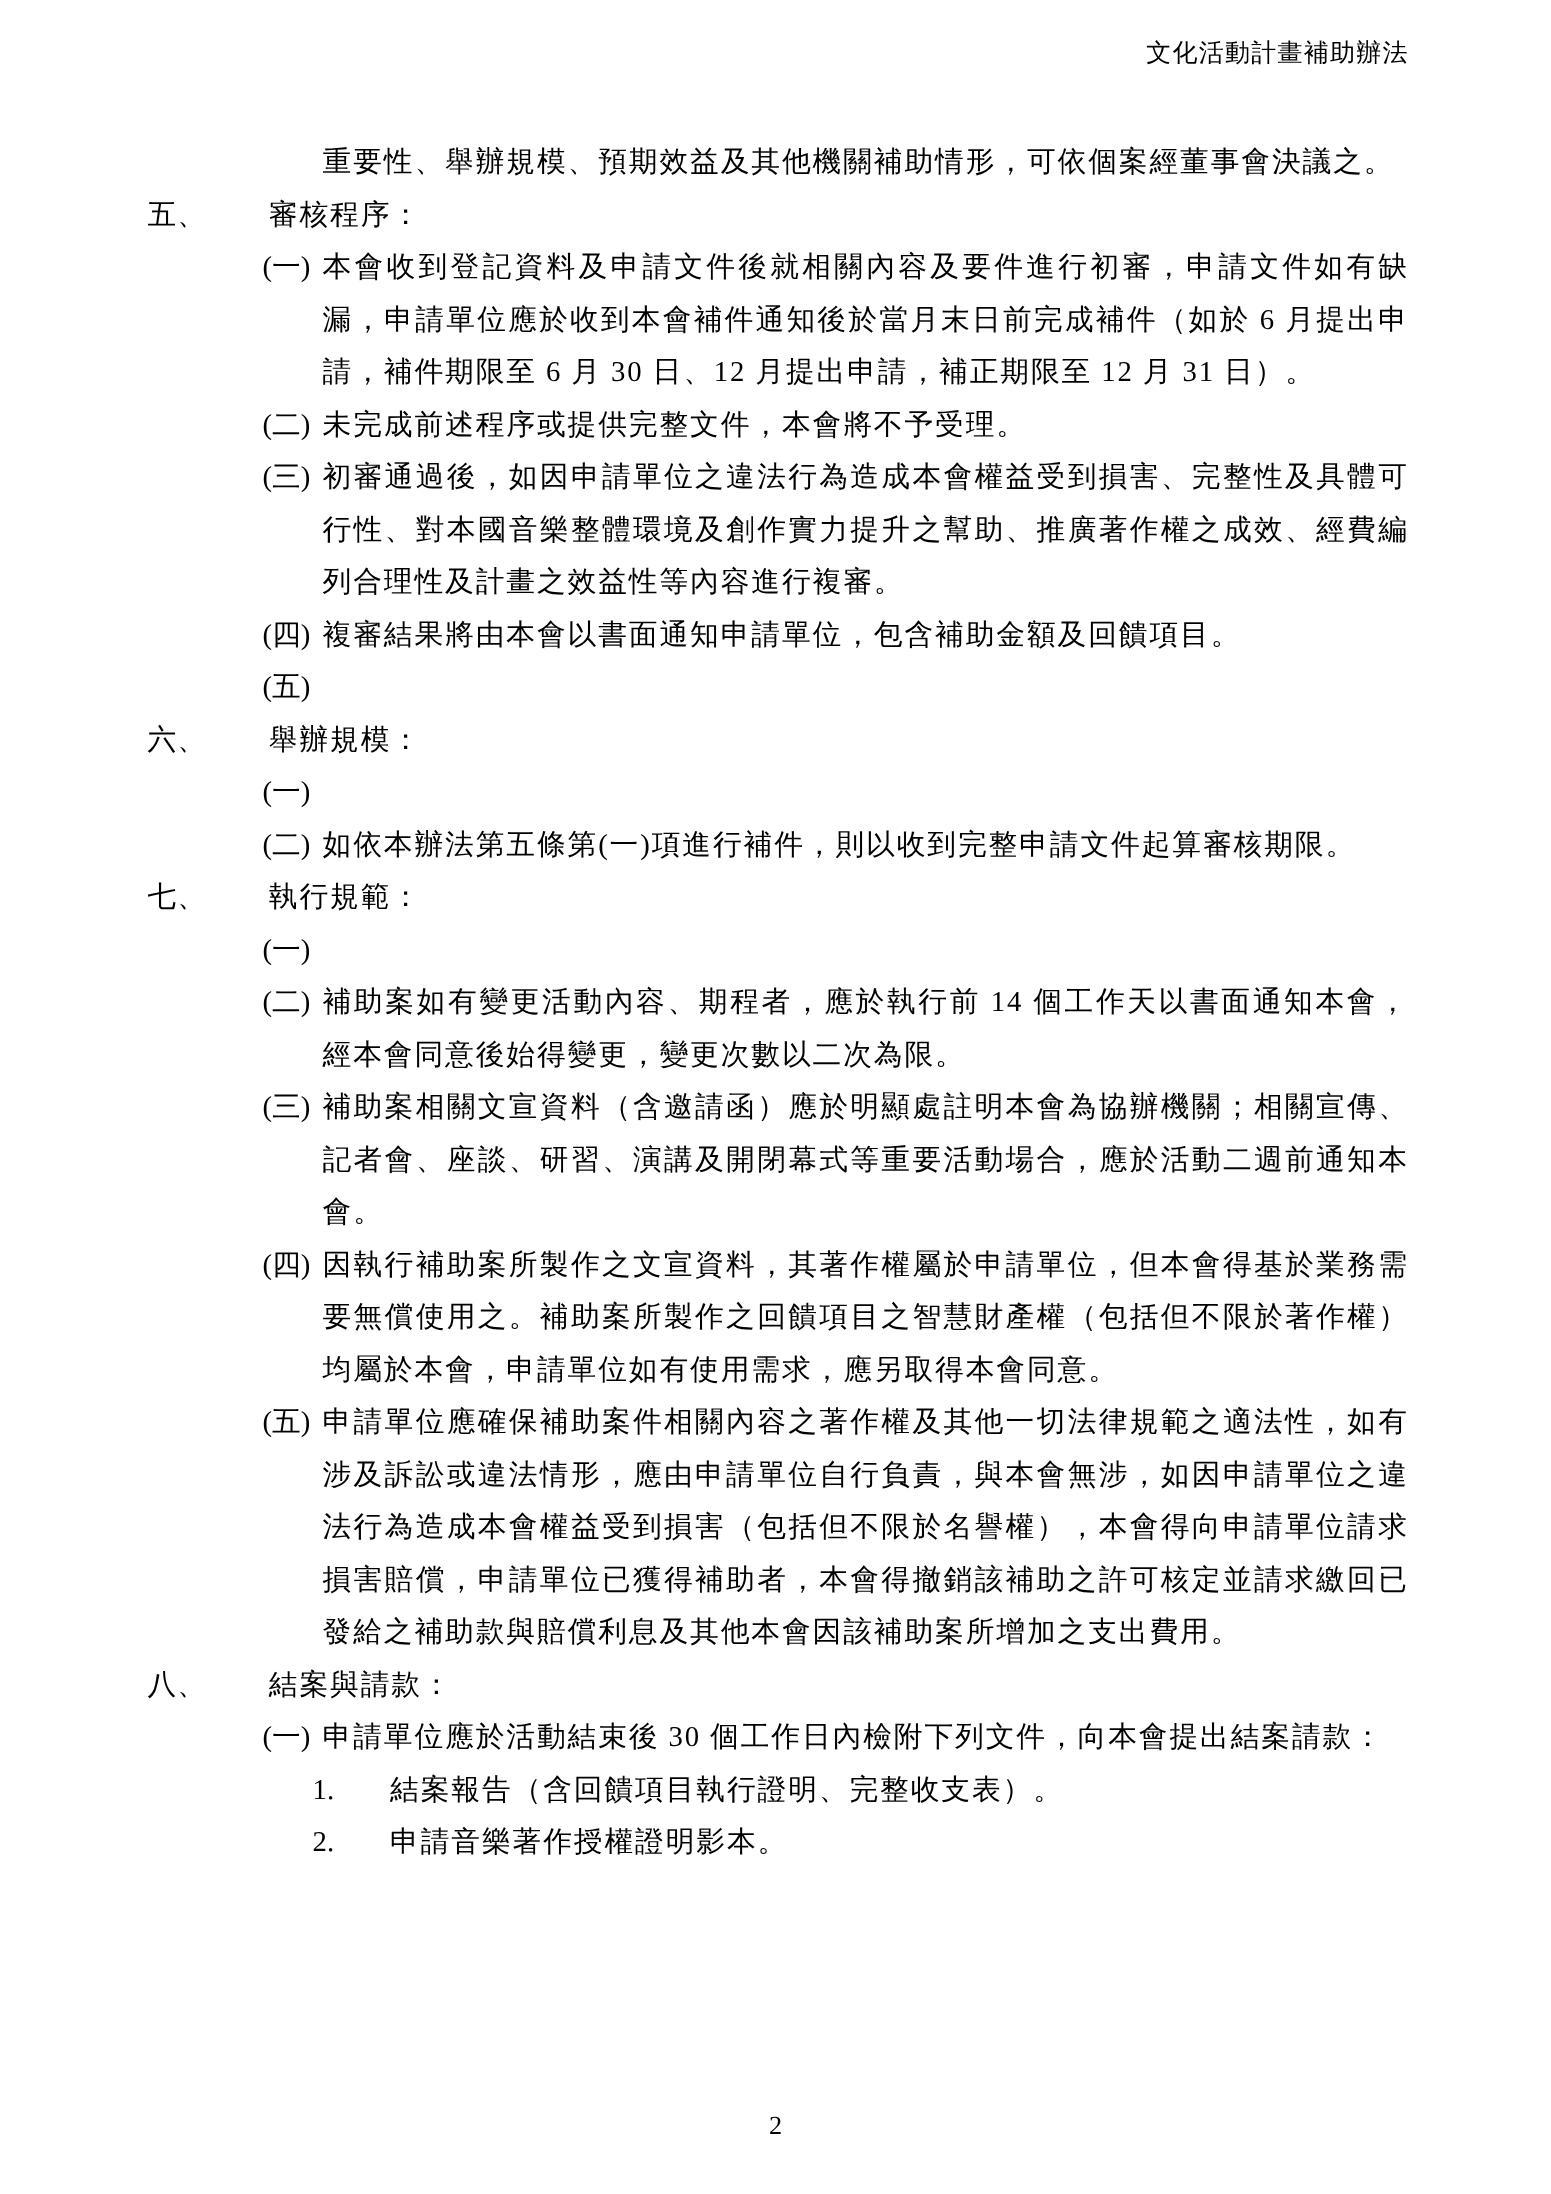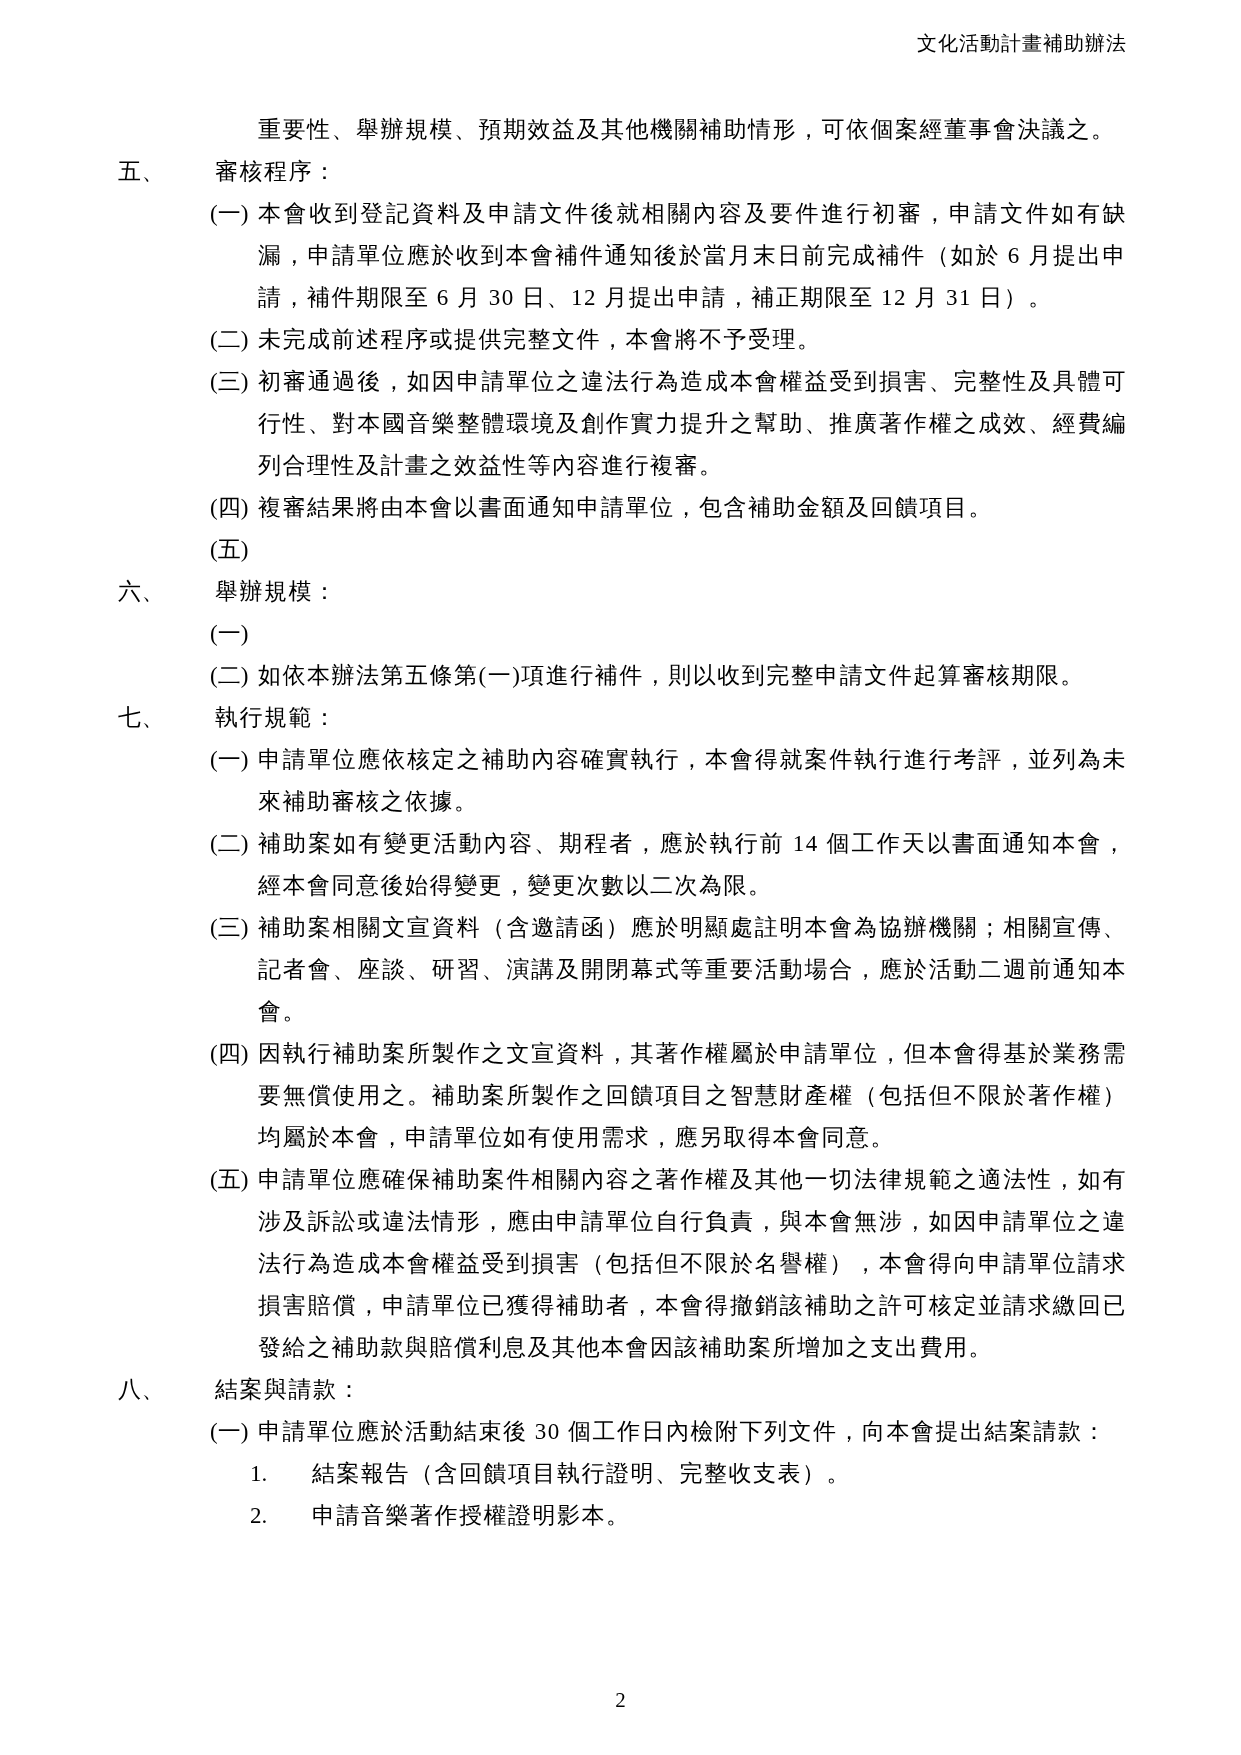--- a/index.html
+++ b/index.html
@@ -114,21 +114,20 @@
         <div class="item-row">
           <span class="item-marker">(二)</span>
           <span class="item-text">如依本辦法第五條第(一)項進行補件，則以收到完整申請文件起算審核期限。</span>
         </div>
         <div class="sec-row">
           <span class="sec-num">七、</span>
           <span class="sec-title">執行規範：</span>
         </div>
         <div class="item-row">
           <span class="item-marker">(一)</span>
-          <span class="item-text">申請單位應依核定之補助內容確實執行，本會得就案件執行進行考評，並列為未來補助審核之依據。</span>
         </div>
         <div class="item-row">
           <span class="item-marker">(二)</span>
           <span class="item-text">補助案如有變更活動內容、期程者，應於執行前 14 個工作天以書面通知本會，經本會同意後始得變更，變更次數以二次為限。</span>
         </div>
         <div class="item-row">
           <span class="item-marker">(三)</span>
           <span class="item-text">補助案相關文宣資料（含邀請函）應於明顯處註明本會為協辦機關；相關宣傳、記者會、座談、研習、演講及開閉幕式等重要活動場合，應於活動二週前通知本會。</span>
         </div>
         <div class="item-row">

